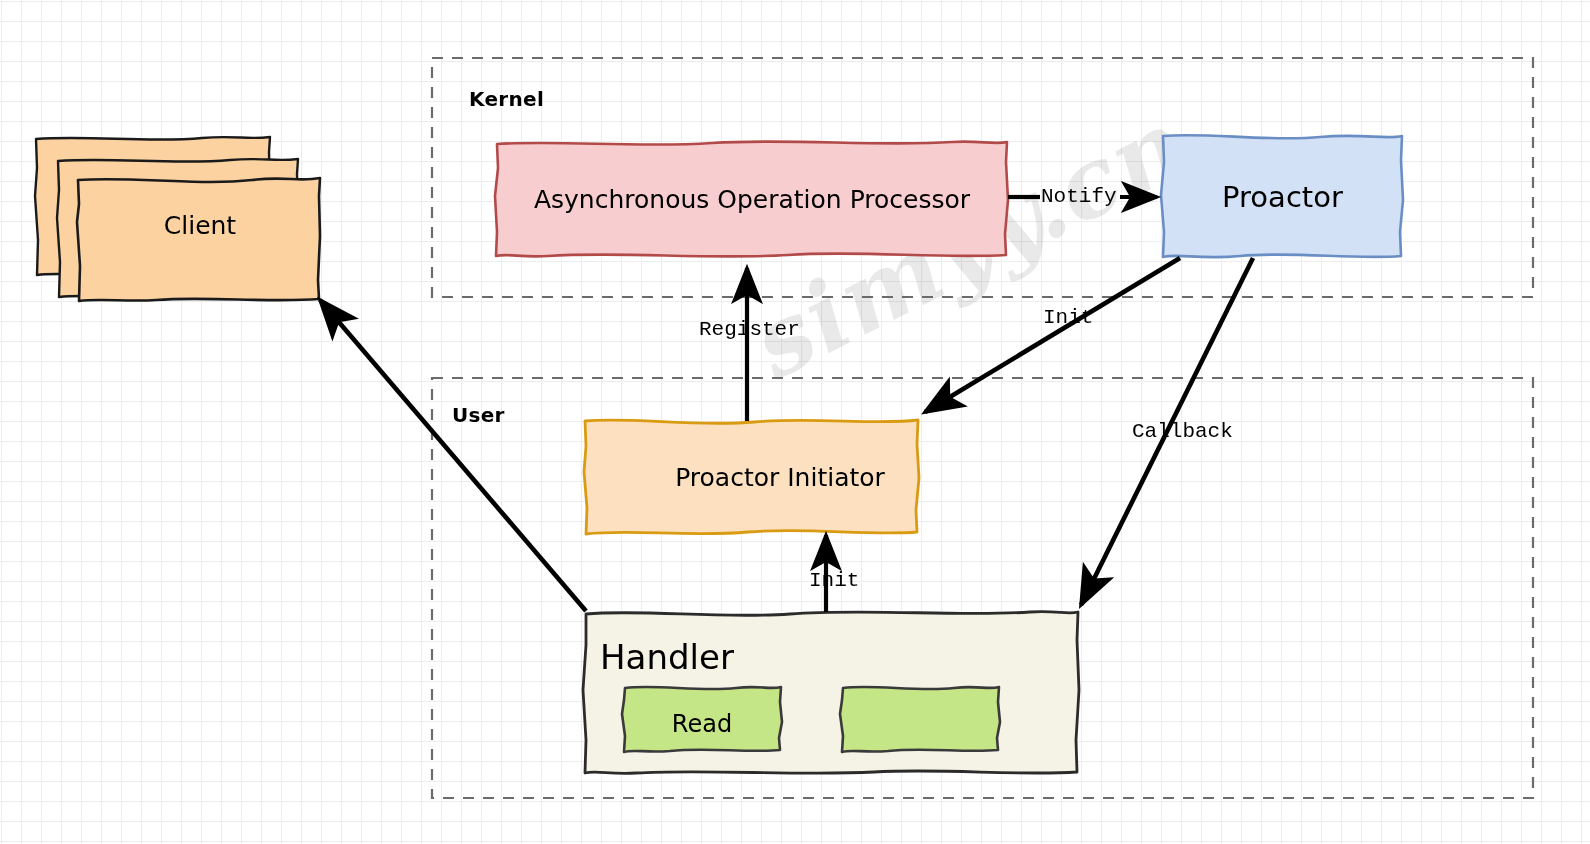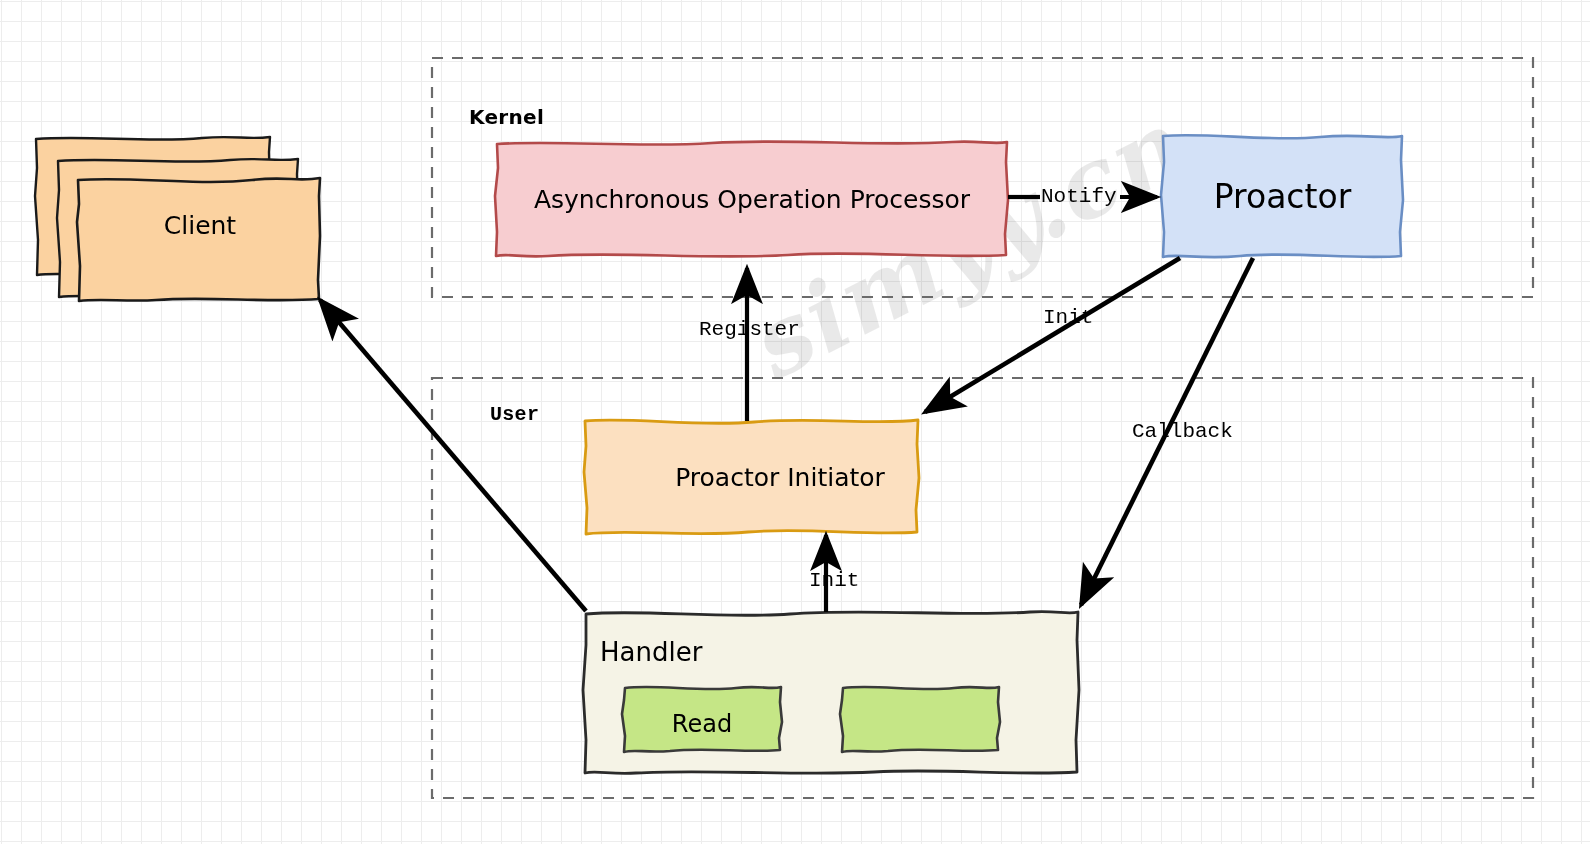--- a/index.html
+++ b/index.html
@@ -158,32 +158,32 @@
 
     <line x1="1180" y1="258" x2="925" y2="412" stroke="#000000" stroke-width="4.6" marker-end="url(#arrowhead)"></line>
 
     <line x1="1253" y1="258" x2="1081" y2="605" stroke="#000000" stroke-width="4.6" marker-end="url(#arrowhead)"></line>
 
     <line x1="826" y1="612" x2="826" y2="535" stroke="#000000" stroke-width="4.2" marker-end="url(#arrowhead)"></line>
 
     <line x1="586" y1="611" x2="320" y2="300" stroke="#000000" stroke-width="4.6" marker-end="url(#arrowhead)"></line>
   </svg>
 
-  <div class="node-label zone-title" style="left:469px; top:87px;margin-top:18px;">Kernel</div>
-  <div class="node-label zone-title" style="left:490px; top:403px;font-family:Liberation Mono, monospace;">User</div>
+  <div class="node-label zone-title" style="left:469px; top:87px;">Kernel</div>
+  <div class="node-label zone-title" style="left:452px; top:403px;">User</div>
 
   <div class="node-label box-text" style="left:80px; top:180px; width:240px; height:90px; font-size:25px;">Client</div>
 
   <div class="node-label box-text" style="left:497px; top:143px; width:510px; height:112px; font-size:25px;">Asynchronous Operation Processor</div>
 
-  <div class="node-label box-text" style="left:1163px; top:138px; width:239px; height:117px; font-size:33px;">Proactor</div>
+  <div class="node-label box-text" style="left:1163px; top:138px; width:239px; height:117px; font-size:29px;">Proactor</div>
 
   <div class="node-label box-text" style="left:586px; top:421px; width:388px; height:112px; font-size:25px;">Proactor Initiator</div>
 
-  <div class="node-label" style="left:600px; top:637px; font-size:26px;">Handler</div>
+  <div class="node-label" style="left:600px; top:637px; font-size:34px;">Handler</div>
 
   <div class="node-label box-text" style="left:623px; top:688px; width:158px; height:72px; font-size:24px;">Read</div>
 
 
   <div class="edge-label" style="left:1041px; top:185px;">Notify</div>
 
   <div class="edge-label" style="left:699px; top:318px;">Register</div>
 
   <div class="edge-label" style="left:1043px; top:306px;">Init</div>
 

